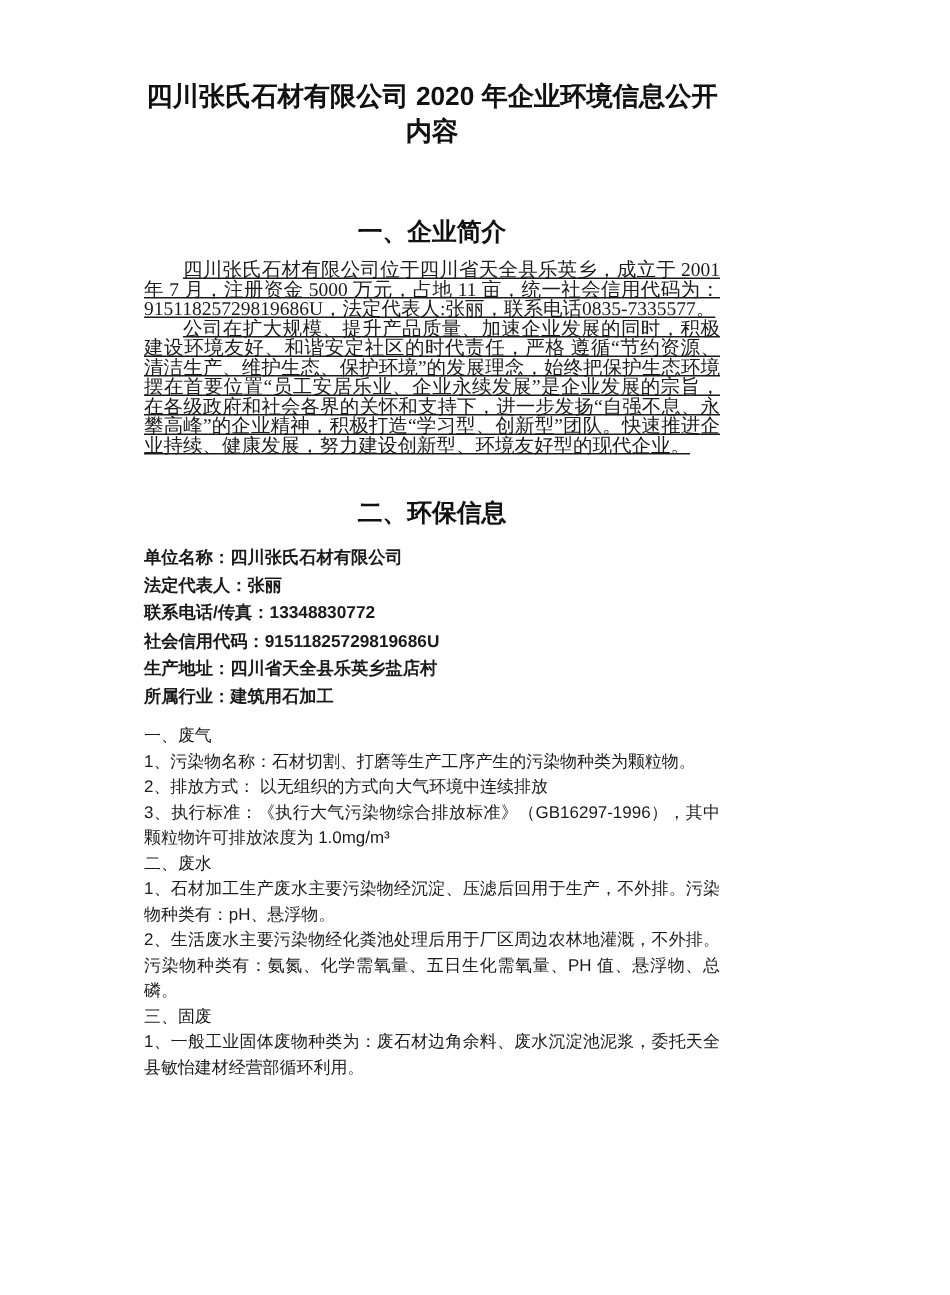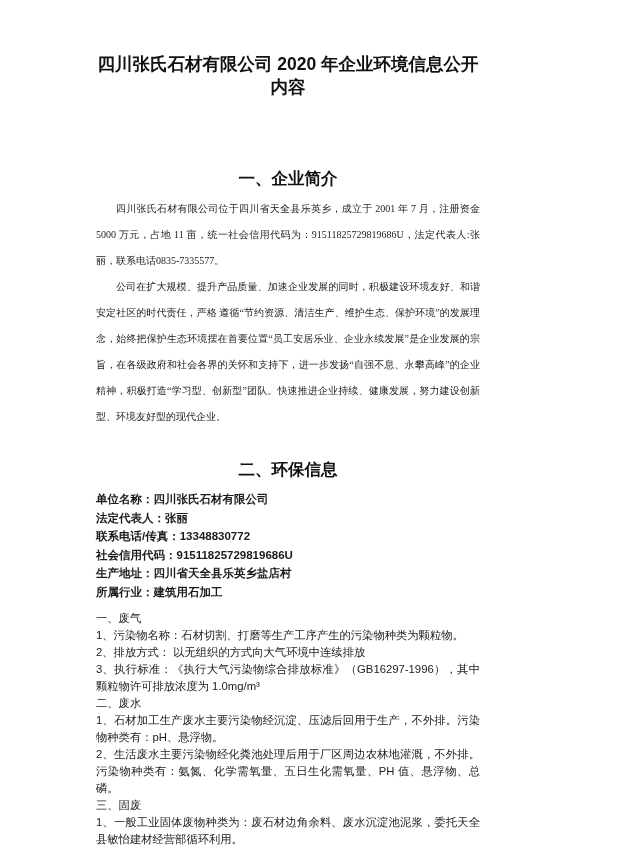--- a/index.html
+++ b/index.html
@@ -21,29 +21,30 @@
     color:#111111;
   }
   .section-heading {
     font-family:"Liberation Sans","DejaVu Sans",sans-serif;
     font-size:16.5px; line-height:22px;
     font-weight:bold;
     text-align:center;
     color:#111111;
     margin:0;
   }
-  .heading-intro { margin-top:68px; margin-bottom:7px; }
+  .heading-intro { margin-top:45px; margin-bottom:7px; }
   .heading-env   { margin-top:28px; margin-bottom:10px; }
   .para {
     font-family:"Liberation Serif","DejaVu Serif",serif;
-    font-size:10px; line-height:26px;
+    font-size:13px; line-height:13px;
     text-align:justify;
     text-indent:2em;
     margin:0;
     color:#1b1b1b;
+    text-decoration:underline;
   }
   .info-block { margin-top:2px;font-weight:bold; }
   .info-line {
     font-family:"Liberation Sans","DejaVu Sans",sans-serif;
     font-size:11.5px; line-height:18.5px;
     margin:0;
     color:#1b1b1b;
   }
   .detail-block { margin-top:9px; }
   .detail-line {

